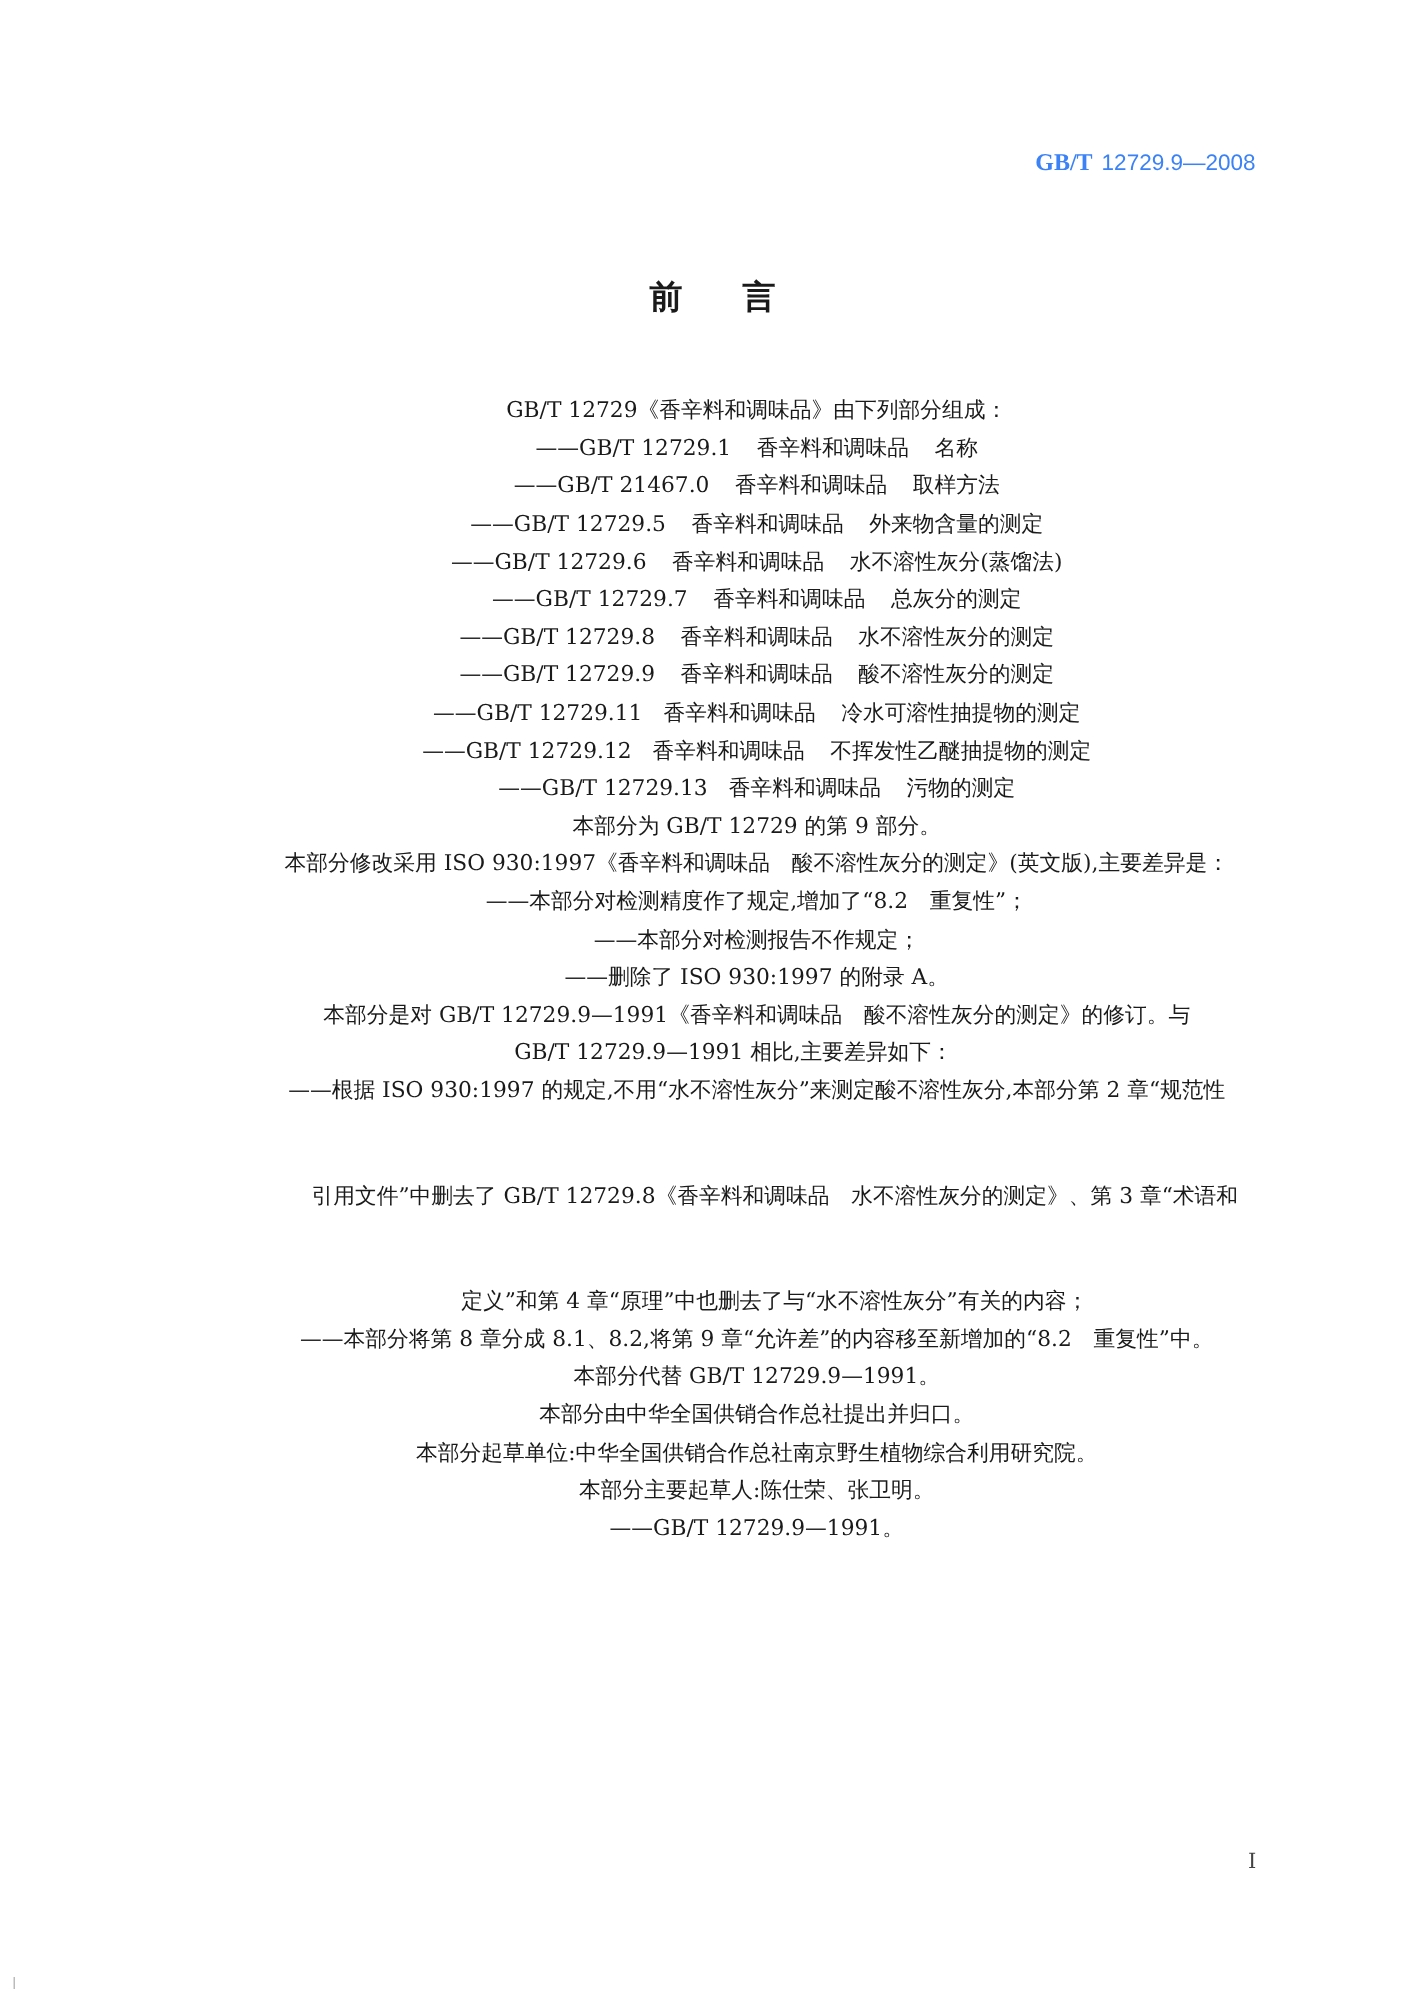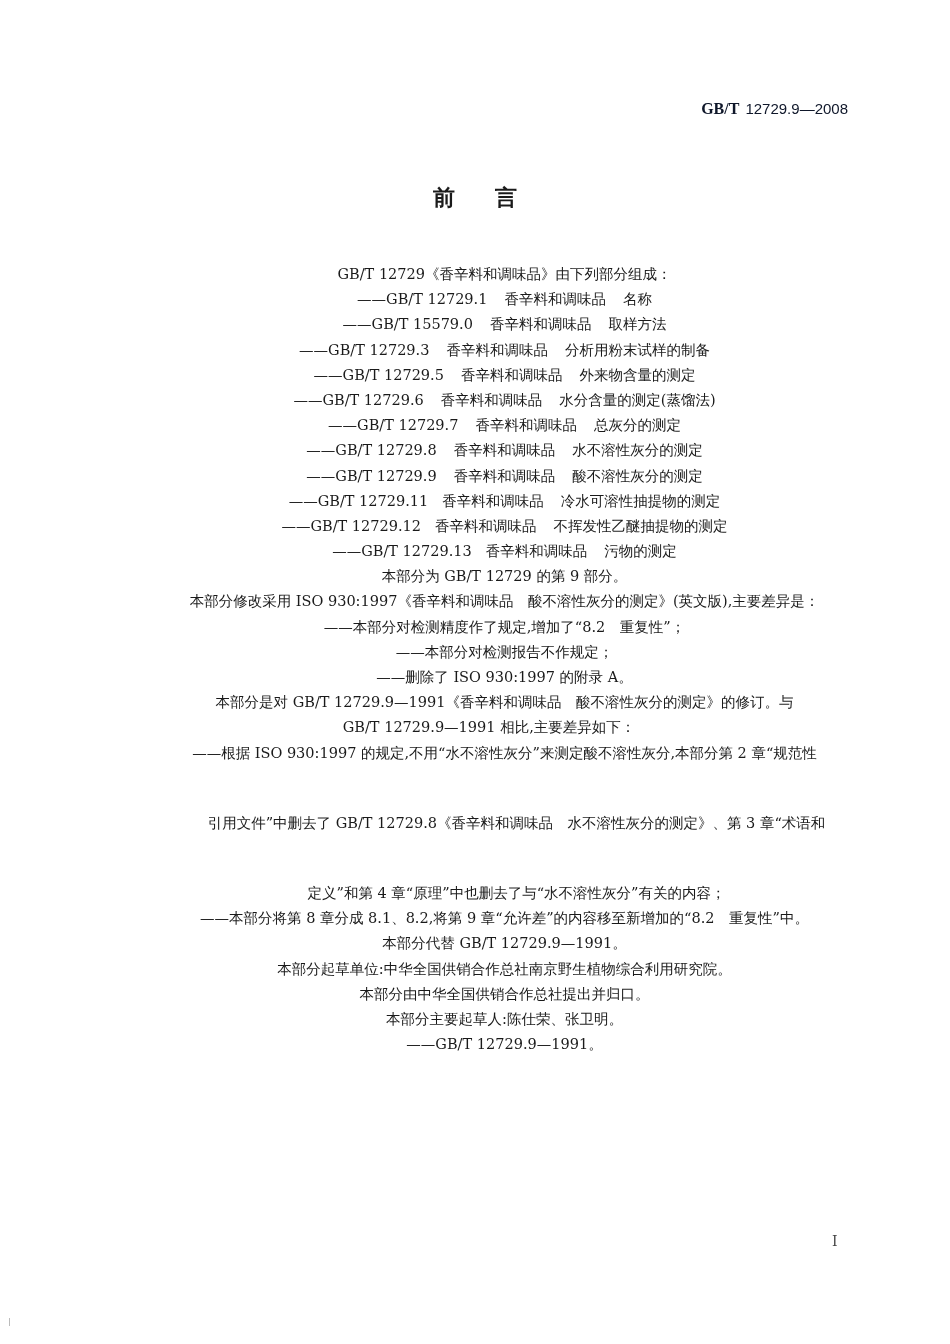--- a/index.html
+++ b/index.html
@@ -11,24 +11,24 @@
       width: 950px;
       height: 1344px;
       position: relative;
       overflow: hidden;
       color: #1a1a1a;
       font-family: "DejaVu Serif", "Liberation Serif", serif;
     }
     .header-code {
       position: absolute;
       top: 100px;
-      right: 102px;
+      right: 113px;
       font-family: "Liberation Sans", "DejaVu Sans", sans-serif;
       font-size: 15px;
-      color: #0f172a;
+      color: #3b82f6;
       white-space: nowrap;
     }
     .header-code .prefix {
       font-family: "Liberation Serif", "DejaVu Serif", serif;
       font-weight: bold;
       font-size: 16px;
       margin-right: 6px;
     }
     .title {
       position: absolute;
@@ -94,24 +94,23 @@
   <span class="prefix">GB/T</span><span>12729.9—2008</span>
 </div>
 
 <div class="title">前言</div>
 
 <div class="body-text">
   <div class="line">GB/T 12729《香辛料和调味品》由下列部分组成：</div>
 
   <div>
     <div class="line"><span>——GB/T 12729.1</span><span class="gap"></span><span>香辛料和调味品</span><span class="gap"></span><span>名称</span></div>
-    <div class="line"><span>——GB/T 15579.0</span><span class="gap"></span><span>香辛料和调味品</span><span class="gap"></span><span>取样方法</span></div>
-    <div class="line"><span>——GB/T 12729.3</span><span class="gap"></span><span>香辛料和调味品</span><span class="gap"></span><span>分析用粉末试样的制备</span></div>
+    <div class="line"><span>——GB/T 21467.0</span><span class="gap"></span><span>香辛料和调味品</span><span class="gap"></span><span>取样方法</span></div>
     <div class="line"><span>——GB/T 12729.5</span><span class="gap"></span><span>香辛料和调味品</span><span class="gap"></span><span>外来物含量的测定</span></div>
-    <div class="line"><span>——GB/T 12729.6</span><span class="gap"></span><span>香辛料和调味品</span><span class="gap"></span><span>水分含量的测定(蒸馏法)</span></div>
+    <div class="line"><span>——GB/T 12729.6</span><span class="gap"></span><span>香辛料和调味品</span><span class="gap"></span><span>水不溶性灰分(蒸馏法)</span></div>
     <div class="line"><span>——GB/T 12729.7</span><span class="gap"></span><span>香辛料和调味品</span><span class="gap"></span><span>总灰分的测定</span></div>
     <div class="line"><span>——GB/T 12729.8</span><span class="gap"></span><span>香辛料和调味品</span><span class="gap"></span><span>水不溶性灰分的测定</span></div>
     <div class="line"><span>——GB/T 12729.9</span><span class="gap"></span><span>香辛料和调味品</span><span class="gap"></span><span>酸不溶性灰分的测定</span></div>
     <div class="line"><span>——GB/T 12729.11</span><span class="gap-wide"></span><span>香辛料和调味品</span><span class="gap"></span><span>冷水可溶性抽提物的测定</span></div>
     <div class="line"><span>——GB/T 12729.12</span><span class="gap-wide"></span><span>香辛料和调味品</span><span class="gap"></span><span>不挥发性乙醚抽提物的测定</span></div>
     <div class="line"><span>——GB/T 12729.13</span><span class="gap-wide"></span><span>香辛料和调味品</span><span class="gap"></span><span>污物的测定</span></div>
   </div>
 
   <div class="line">本部分为 GB/T 12729 的第 9 部分。</div>
 
@@ -126,22 +125,22 @@
     <div class="line">本部分是对 GB/T 12729.9—1991《香辛料和调味品　酸不溶性灰分的测定》的修订。与</div>
     <div class="line indent-full">GB/T 12729.9—1991 相比,主要差异如下：</div>
     <div class="line">——根据 ISO 930:1997 的规定,不用“水不溶性灰分”来测定酸不溶性灰分,本部分第 2 章“规范性</div>
     <div class="line hang">引用文件”中删去了 GB/T 12729.8《香辛料和调味品　水不溶性灰分的测定》、第 3 章“术语和</div>
     <div class="line hang">定义”和第 4 章“原理”中也删去了与“水不溶性灰分”有关的内容；</div>
     <div class="line">——本部分将第 8 章分成 8.1、8.2,将第 9 章“允许差”的内容移至新增加的“8.2　重复性”中。</div>
   </div>
 
   <div>
     <div class="line">本部分代替 GB/T 12729.9—1991。</div>
+    <div class="line">本部分由中华全国供销合作总社提出并归口。</div>
     <div class="line">本部分起草单位:中华全国供销合作总社南京野生植物综合利用研究院。</div>
-    <div class="line">本部分由中华全国供销合作总社提出并归口。</div>
     <div class="line">本部分主要起草人:陈仕荣、张卫明。</div>
     <div class="line">——GB/T 12729.9—1991。</div>
   </div>
 </div>
 
 <div class="page-num">I</div>
 
 <div class="edge-mark" style="top:1318px;height:8px;"></div>
 
 </body></html>

